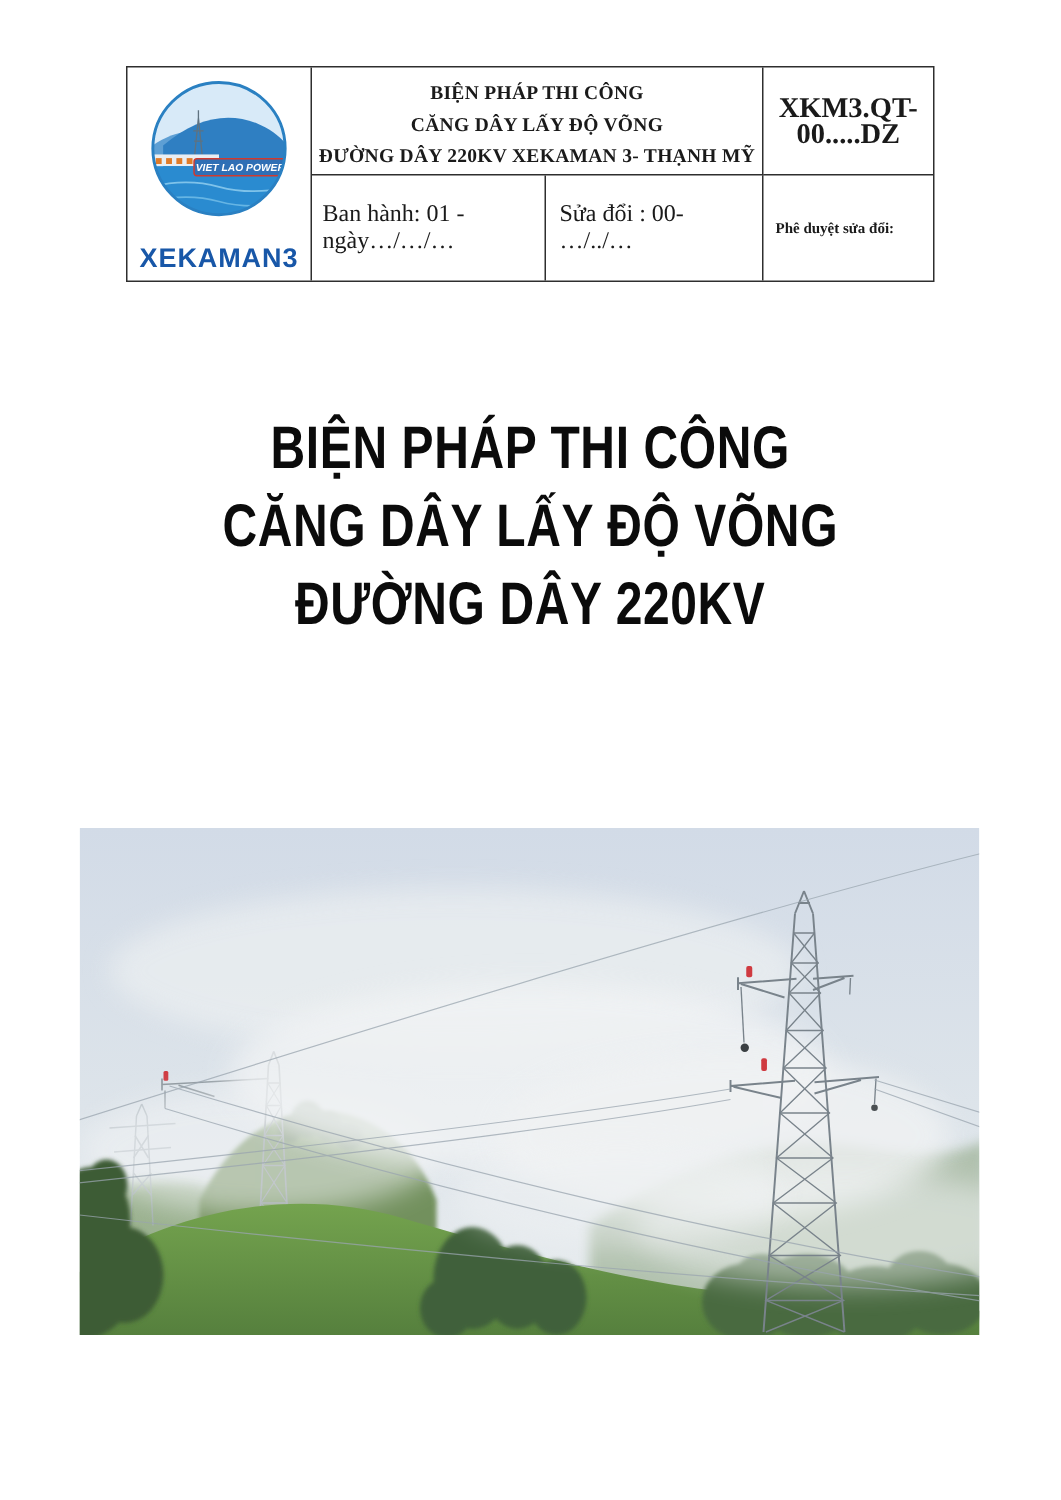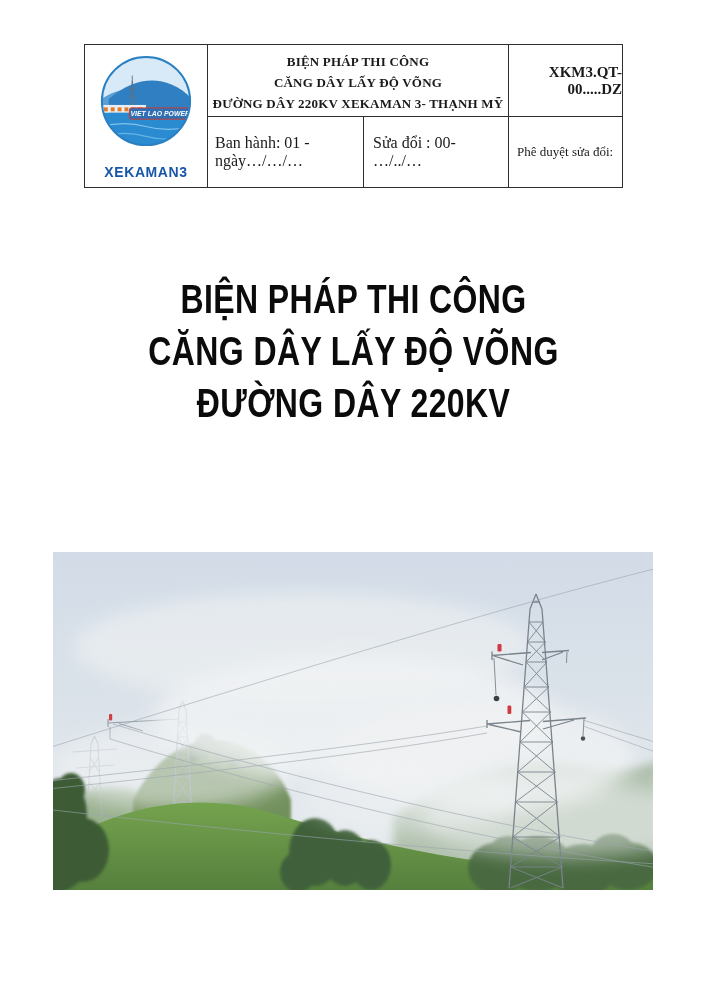--- a/index.html
+++ b/index.html
@@ -9,28 +9,28 @@
   
   .header-table{position:absolute;left:84px;top:44px;width:539px;height:144px;
     display:grid;grid-template-columns:123px 156px 145px auto;grid-template-rows:72px auto;
     border:1px solid #2e2e2e;box-sizing:border-box;background:#fff;}
   .header-table>div{box-sizing:border-box;}
   .cell-logo{grid-column:1;grid-row:1/3;border-right:1px solid #2e2e2e;
     display:flex;flex-direction:column;align-items:center;justify-content:center;padding-top:2px;}
   .cell-title{grid-column:2/4;grid-row:1;border-right:1px solid #2e2e2e;border-bottom:1px solid #2e2e2e;
     text-align:center;font-weight:bold;font-size:13px;line-height:21px;padding-top:6px;letter-spacing:.2px;}
   .cell-code{grid-column:4;grid-row:1;border-bottom:1px solid #2e2e2e;
-    display:flex;flex-direction:column;justify-content:center;align-items:flex-end;
-    font-weight:bold;font-size:15px;line-height:17px;}
+    display:flex;flex-direction:column;justify-content:center;align-items:center;
+    font-weight:bold;font-size:19px;line-height:17px;}
   .cell-issue{grid-column:2;grid-row:2;border-right:1px solid #2e2e2e;
     display:flex;align-items:center;padding-left:7px;font-size:16px;}
   .cell-revision{grid-column:3;grid-row:2;border-right:1px solid #2e2e2e;
     display:flex;align-items:center;padding-left:9px;font-size:16px;}
-  .cell-approval{grid-column:4;grid-row:2;display:flex;align-items:center;padding-left:8px;font-size:13px;}
-  .logo-caption{font-family:"Liberation Sans",sans-serif;font-weight:bold;font-size:14px;
+  .cell-approval{grid-column:4;grid-row:2;display:flex;align-items:center;padding-left:8px;font-size:10px;font-weight:bold;}
+  .logo-caption{font-family:"Liberation Sans",sans-serif;font-weight:bold;font-size:18px;
     color:#1857a8;letter-spacing:.6px;margin-top:12px;}
 
   
   .cover-title{position:absolute;top:273px;left:0;width:707px;text-align:center;
     font-family:"Liberation Sans",sans-serif;font-weight:bold;color:#0b0b0b;}
   .cover-title-inner{transform:scaleX(0.8);transform-origin:50% 0;}
   .cover-line{font-size:40px;line-height:52px;white-space:nowrap;letter-spacing:0.5px;}
 
   
   .photo{position:absolute;left:53px;top:552px;width:600px;height:338px;overflow:hidden;}

